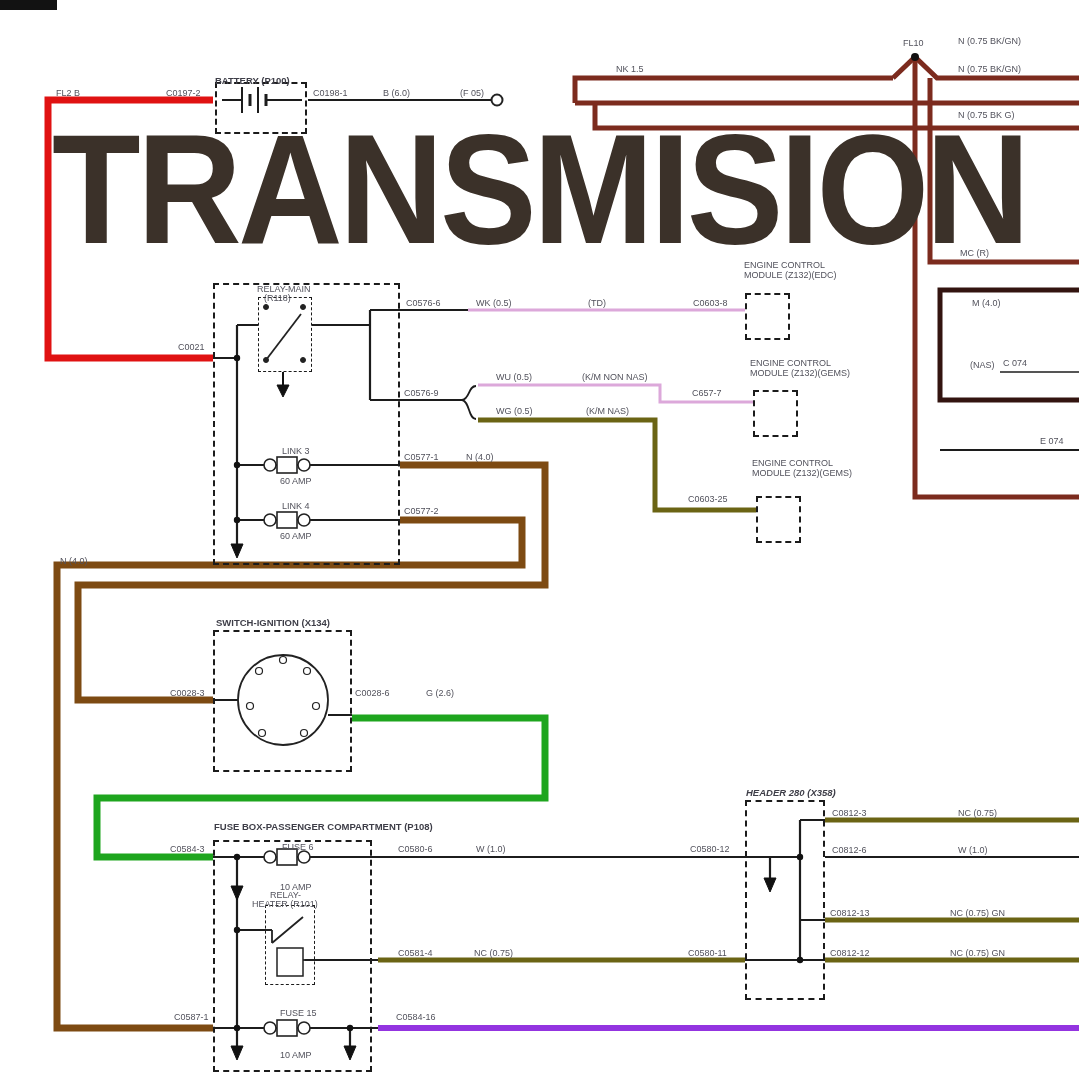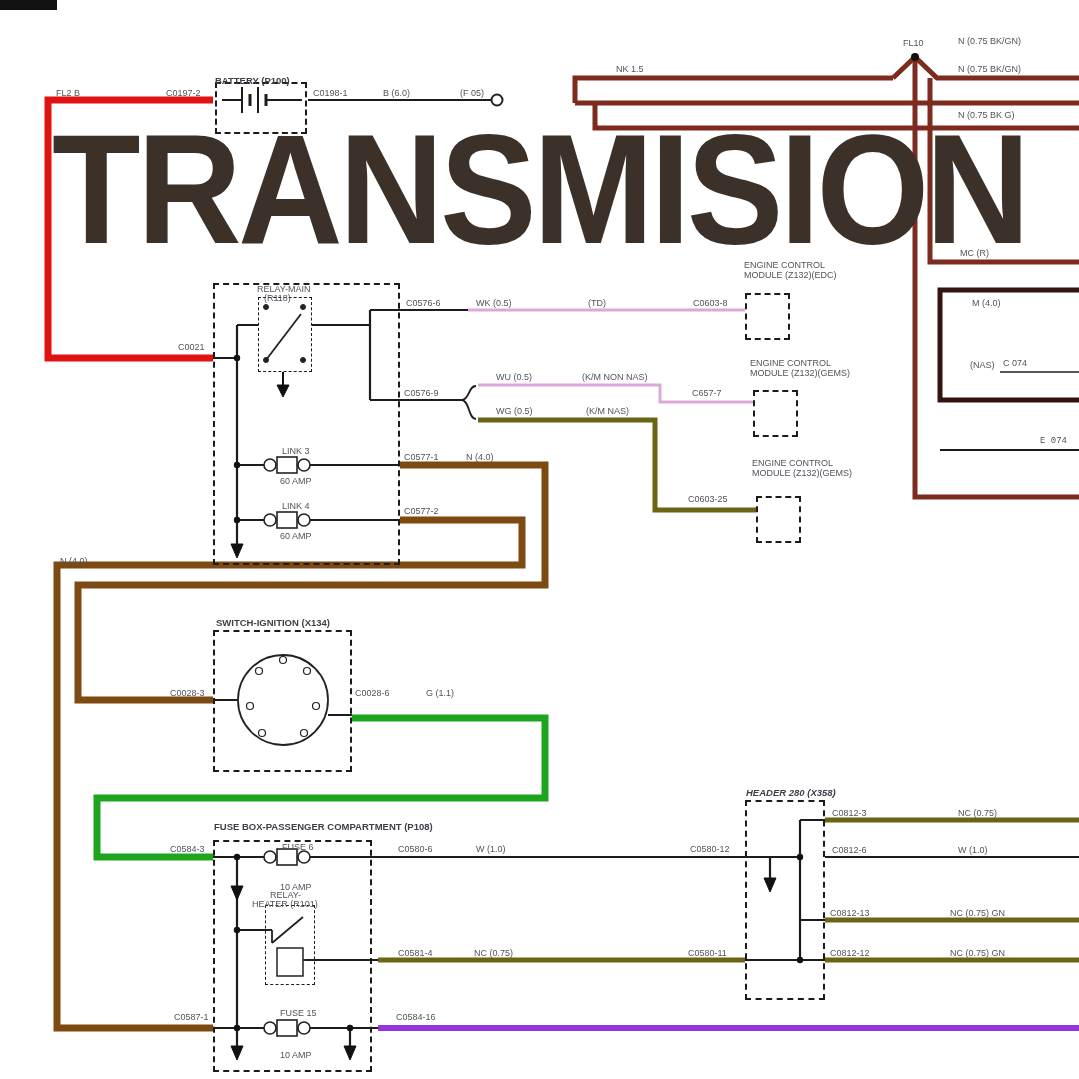--- a/index.html
+++ b/index.html
@@ -172,21 +172,21 @@
 
   <div class="lbl" style="left:903px;top:38px;">FL10</div>
   <div class="lbl" style="left:616px;top:64px;">NK 1.5</div>
   <div class="lbl" style="left:958px;top:36px;">N (0.75 BK/GN)</div>
   <div class="lbl" style="left:958px;top:64px;">N (0.75 BK/GN)</div>
   <div class="lbl" style="left:958px;top:110px;">N (0.75 BK G)</div>
   <div class="lbl" style="left:960px;top:248px;">MC (R)</div>
   <div class="lbl" style="left:972px;top:298px;">M (4.0)</div>
   <div class="lbl" style="left:970px;top:360px;">(NAS)</div>
   <div class="lbl" style="left:1003px;top:358px;">C 074</div>
-  <div class="lbl" style="left:1040px;top:436px;font-family:Liberation Mono, monospace;">E 074</div>
+  <div class="lbl" style="left:1040px;top:436px;">E 074</div>
 
   <div class="lbl" style="left:178px;top:342px;">C0021</div>
   <div class="lbl" style="left:257px;top:284px;">RELAY-MAIN</div>
   <div class="lbl" style="left:264px;top:293px;">(R118)</div>
   <div class="lbl" style="left:406px;top:298px;">C0576-6</div>
   <div class="lbl" style="left:476px;top:298px;">WK (0.5)</div>
   <div class="lbl" style="left:588px;top:298px;">(TD)</div>
   <div class="lbl" style="left:693px;top:298px;">C0603-8</div>
   <div class="lbl" style="left:744px;top:260px;">ENGINE CONTROL</div>
   <div class="lbl" style="left:744px;top:270px;">MODULE (Z132)(EDC)</div>
@@ -206,21 +206,21 @@
   <div class="lbl" style="left:404px;top:452px;">C0577-1</div>
   <div class="lbl" style="left:466px;top:452px;">N (4.0)</div>
   <div class="lbl" style="left:282px;top:501px;">LINK 4</div>
   <div class="lbl" style="left:280px;top:531px;">60 AMP</div>
   <div class="lbl" style="left:404px;top:506px;">C0577-2</div>
   <div class="lbl" style="left:60px;top:556px;">N (4.0)</div>
 
   <div class="lbl b" style="left:216px;top:618px;">SWITCH-IGNITION (X134)</div>
   <div class="lbl" style="left:170px;top:688px;">C0028-3</div>
   <div class="lbl" style="left:355px;top:688px;">C0028-6</div>
-  <div class="lbl" style="left:426px;top:688px;">G (1.1)</div>
+  <div class="lbl" style="left:426px;top:688px;">G (2.6)</div>
 
   <div class="lbl b" style="left:214px;top:822px;">FUSE BOX-PASSENGER COMPARTMENT (P108)</div>
   <div class="lbl" style="left:170px;top:844px;">C0584-3</div>
   <div class="lbl" style="left:282px;top:842px;">FUSE 6</div>
   <div class="lbl" style="left:280px;top:882px;">10 AMP</div>
   <div class="lbl" style="left:398px;top:844px;">C0580-6</div>
   <div class="lbl" style="left:476px;top:844px;">W (1.0)</div>
   <div class="lbl" style="left:690px;top:844px;">C0580-12</div>
   <div class="lbl" style="left:270px;top:890px;">RELAY-</div>
   <div class="lbl" style="left:252px;top:899px;">HEATER (R101)</div>

